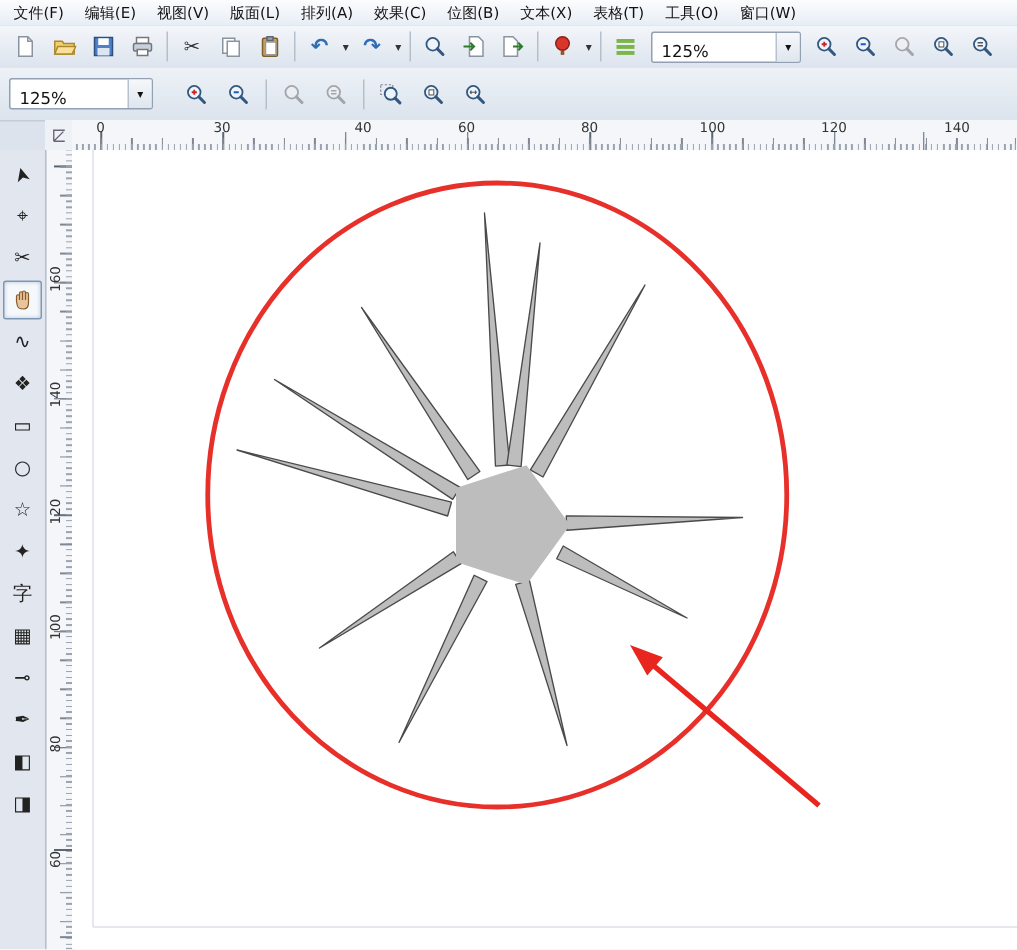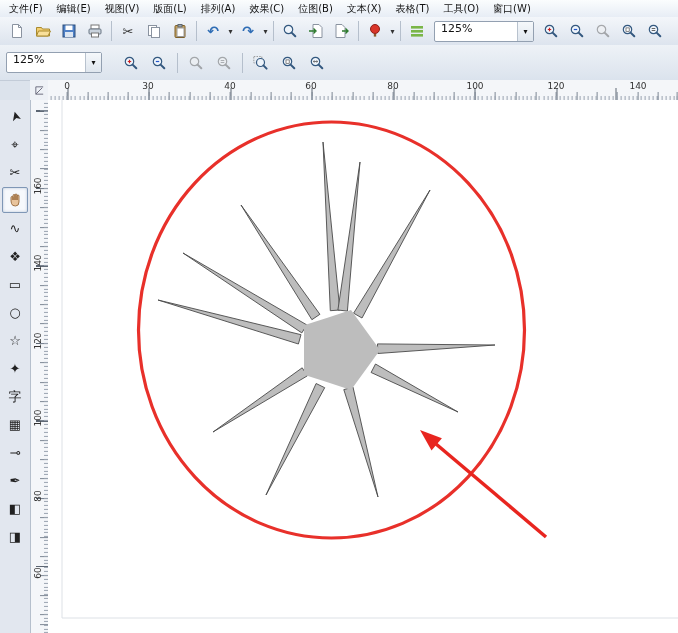--- a/index.html
+++ b/index.html
@@ -16,21 +16,21 @@
     padding:0 4px;background:linear-gradient(#f3f6fa,#dde4ee);border-bottom:1px solid #c3ccd8}
   .tbtn{width:24px;height:24px;flex:0 0 auto;display:flex;align-items:center;justify-content:center;
     border:1px solid transparent;border-radius:2px;background:transparent}
   .tbtn svg{width:16px;height:16px}
   .tbtn.disabled{filter:grayscale(1);opacity:.45}
   .sep{width:1px;height:20px;background:#b5bfcc;margin:0 3px;flex:0 0 auto}
   .caret{font-size:8px;color:#333;width:9px;text-align:center;flex:0 0 auto}
   .glyph{font-size:13px;line-height:1;color:#333}
   .glyph.blue{color:#2f6db5;font-weight:bold;font-size:14px}
   .combo{height:19px;background:#fff;border:1px solid #93a0b1;border-radius:2px;display:flex;
-    align-items:flex-start;font-size:11px;padding:0 0 0 6px;gap:6px;flex:0 0 auto}
+    align-items:flex-end;font-size:11px;padding:0 0 0 6px;gap:6px;flex:0 0 auto}
   .combo .cbx-caret{width:15px;height:100%;display:flex;align-items:center;justify-content:center;
     font-size:8px;background:linear-gradient(#f5f8fb,#dfe6ee);border-left:1px solid #b8c2ce}
 
   
   .propbar{position:absolute;top:45px;left:0;right:0;height:35px;display:flex;align-items:center;
     padding:0 6px;background:linear-gradient(#eef2f7,#dbe3ed);border-bottom:1px solid #c3ccd8;gap:2px}
   .propbar .combo{width:88px;justify-content:space-between;margin-right:14px}
 
   
   .ruler-corner{position:absolute;left:30px;top:80px;width:18px;height:20px;background:#eef1f6;
@@ -275,21 +275,21 @@
 
   <div class="ruler-corner">
     <svg viewBox="0 0 12 12" width="11" height="11">
         <path d="M2 10V2h8M2 10h8M2 10 9 3" stroke="#667" stroke-width="1" fill="none"></path>
       </svg>
   </div>
 
   <div class="hruler">
     <span class="rlabel" style="left:19px">0</span>
     <span class="rlabel" style="left:100px">30</span>
-    <span class="rlabel" style="left:182px">40</span>
+    <span class="rlabel" style="left:194px">40</span>
     <span class="rlabel" style="left:263px">60</span>
     <span class="rlabel" style="left:345px">80</span>
     <span class="rlabel" style="left:427px">100</span>
     <span class="rlabel" style="left:508px">120</span>
     <span class="rlabel" style="left:590px">140</span>
   </div>
 
   <div class="vruler">
     <span class="rlabel" style="top:81px">160</span>
     <span class="rlabel" style="top:158px">140</span>

